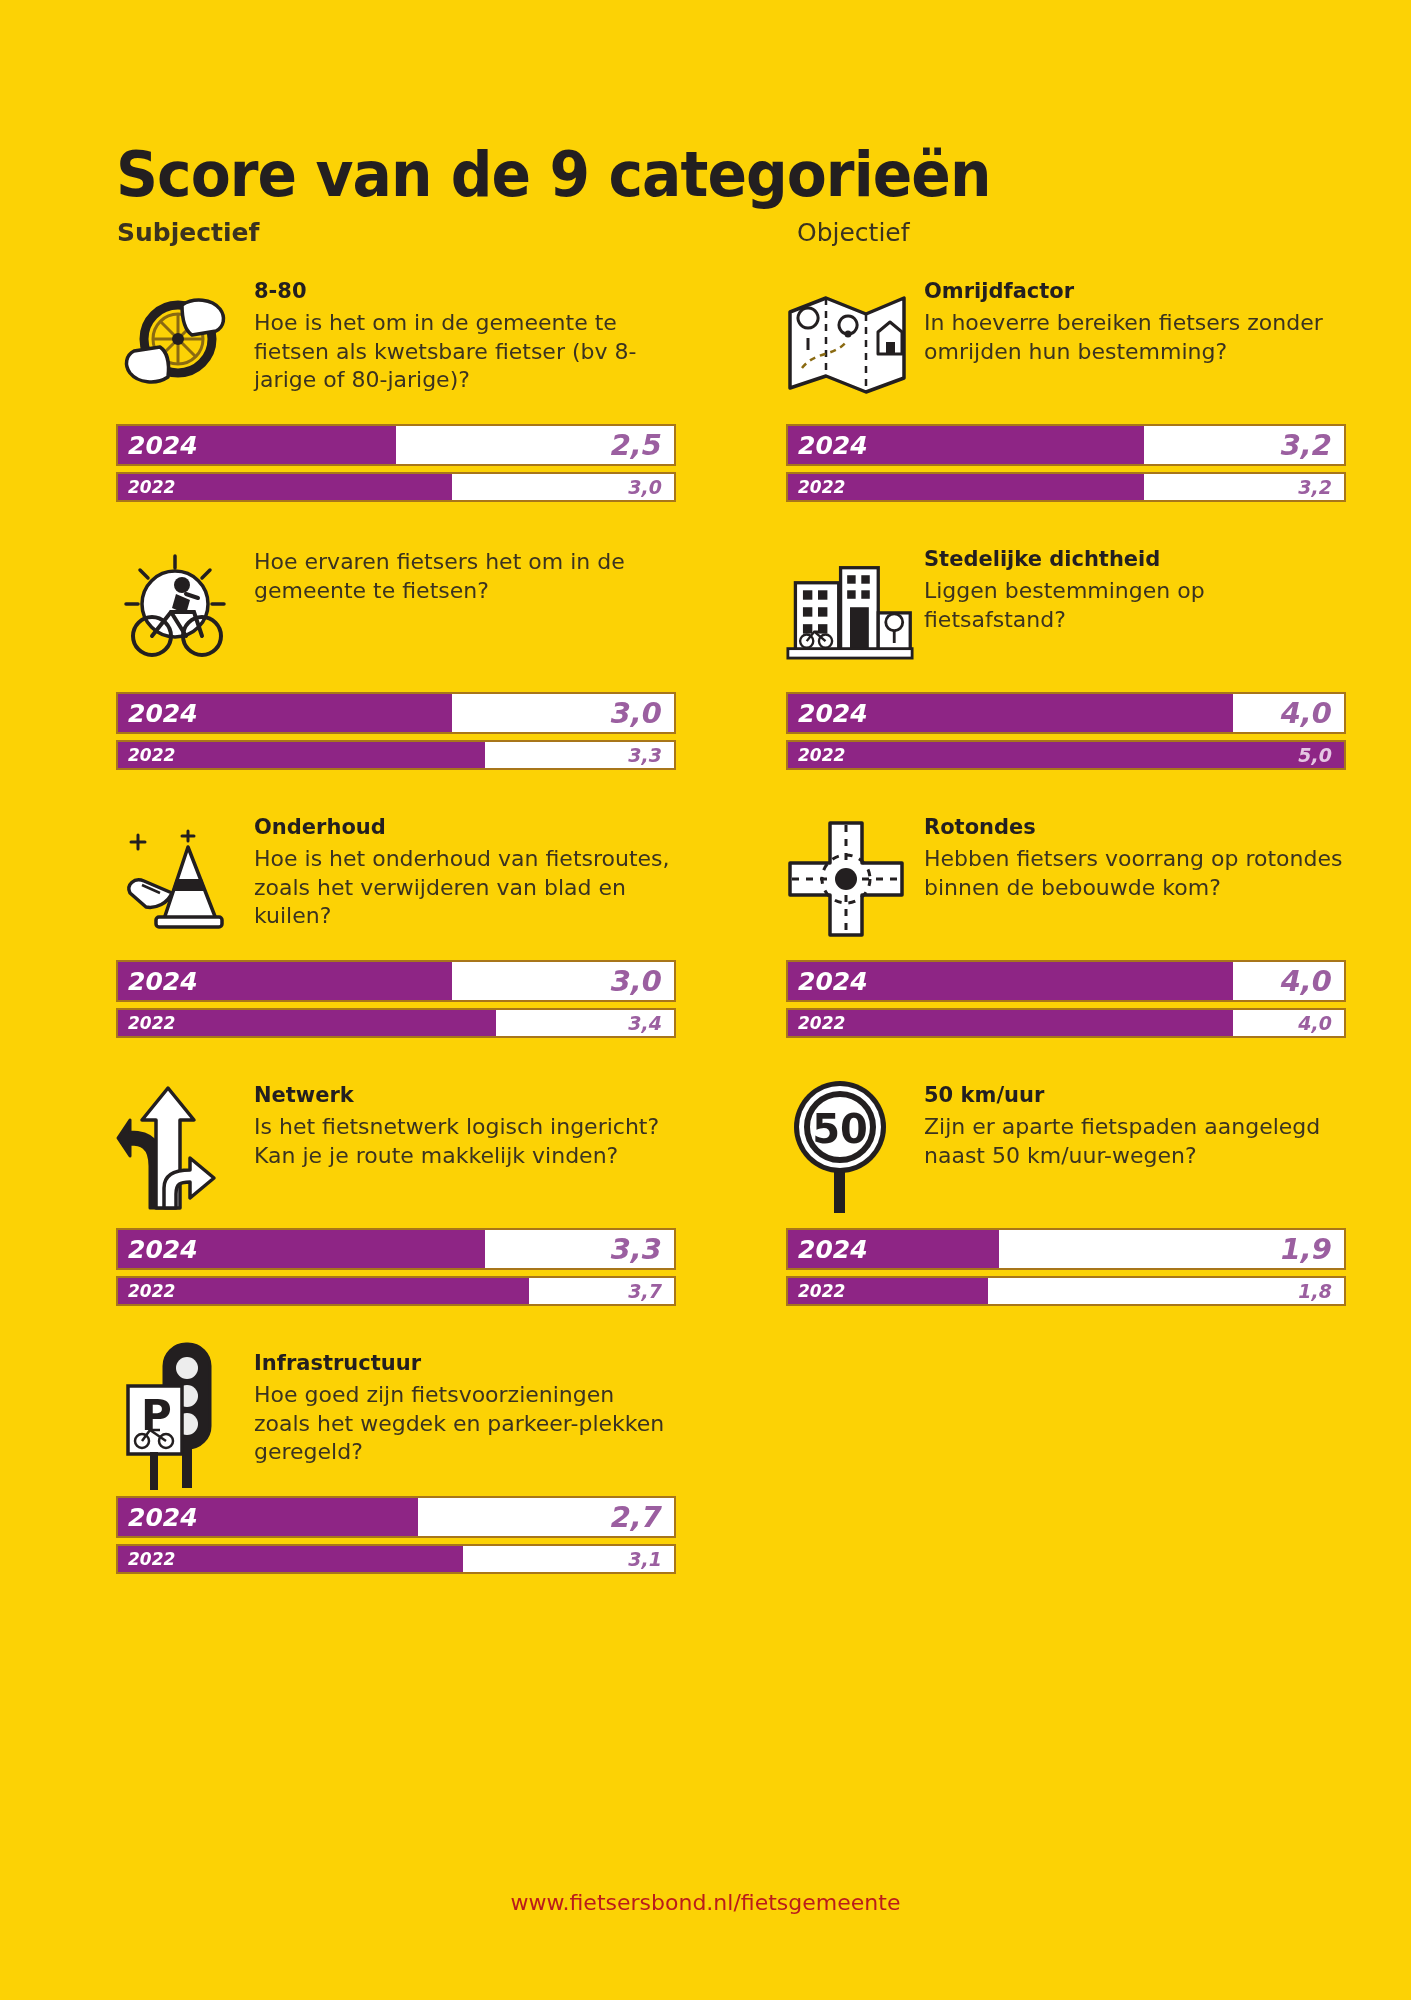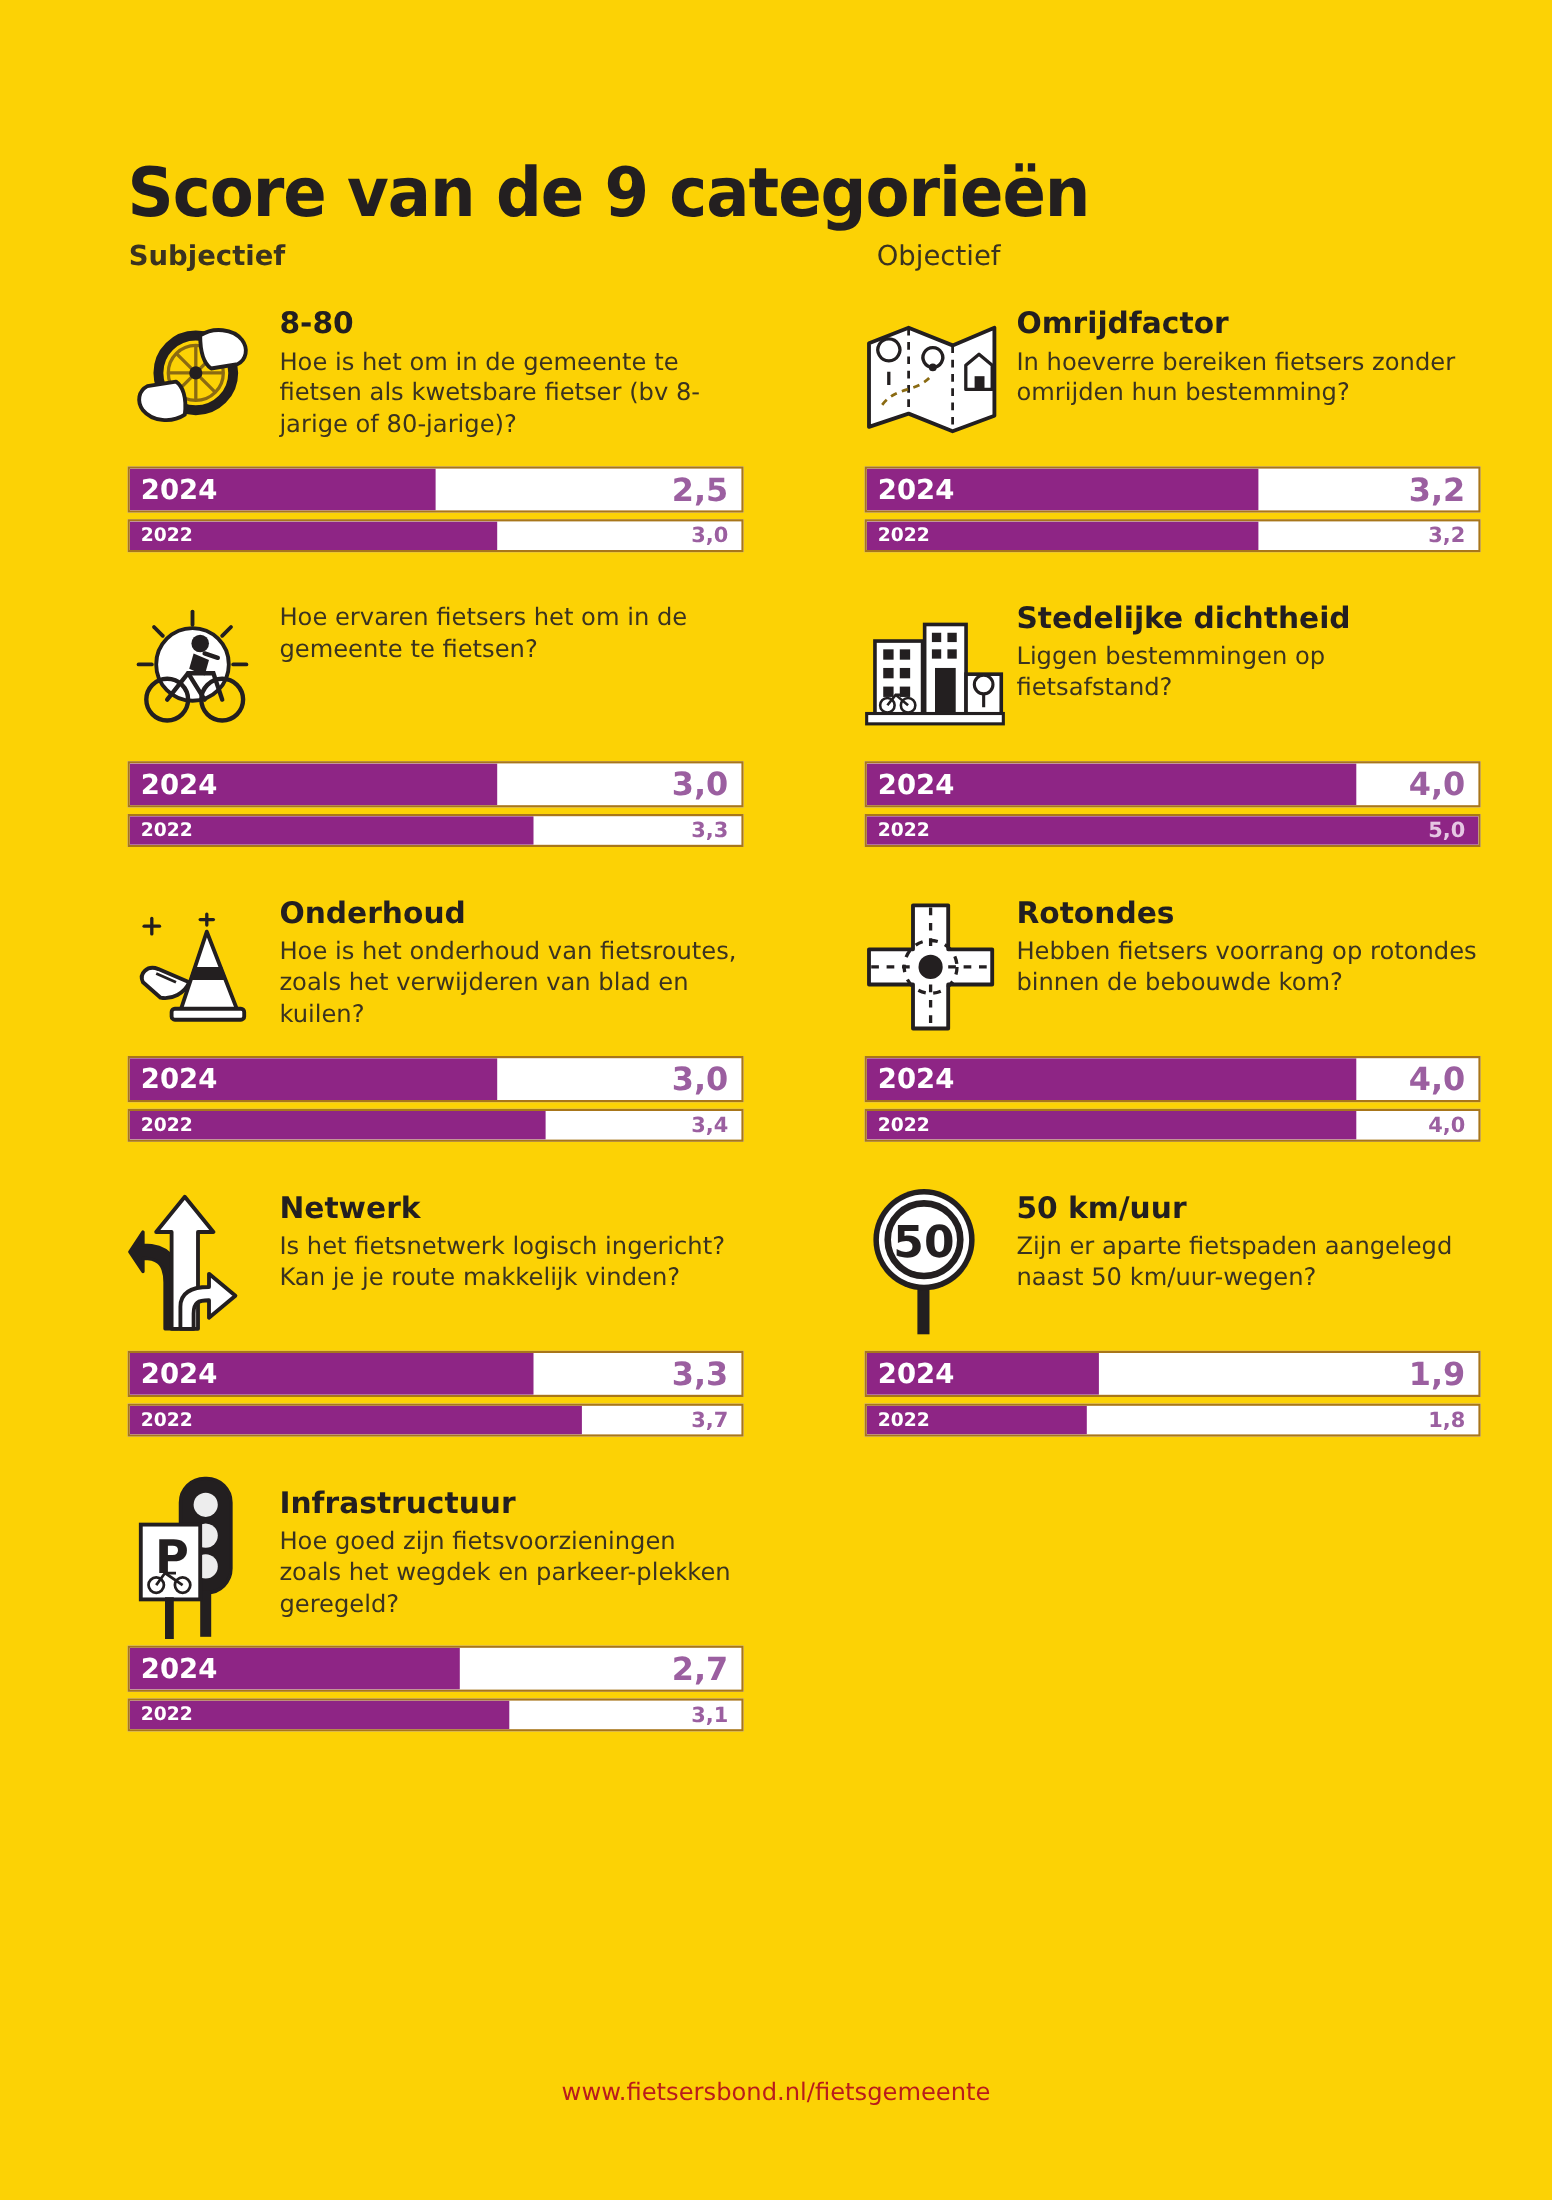--- a/index.html
+++ b/index.html
@@ -40,29 +40,29 @@
 
   .card-top{display:flex;align-items:flex-start;min-height:132px;}
   .icon-box{
     width:128px;flex:0 0 128px;
     display:flex;align-items:center;justify-content:flex-start;
     height:130px;
   }
   .icon-box svg{display:block;}
   .card-text{padding-left:10px;padding-top:2px;}
   .card-title{
-    font-size:27px;font-weight:bold;color:#231f20;
+    font-size:21px;font-weight:bold;color:#231f20;
     margin:0 0 6px 0;line-height:1.1;
   }
   .card-desc{
     font-size:22px;line-height:1.30;color:#3b3320;
     margin:0;max-width:420px;
   }
 
-  .bars{margin-top:14px;}
+  .bars{margin-top:14px;font-style:italic;}
   .bar{
     position:relative;
     background:#ffffff;
     border:2px solid #a8761a;
     box-sizing:border-box;
     overflow:hidden;
   }
   .bar.y2024{height:42px;margin-bottom:6px;}
   .bar.y2022{height:30px;}
   .fill{

